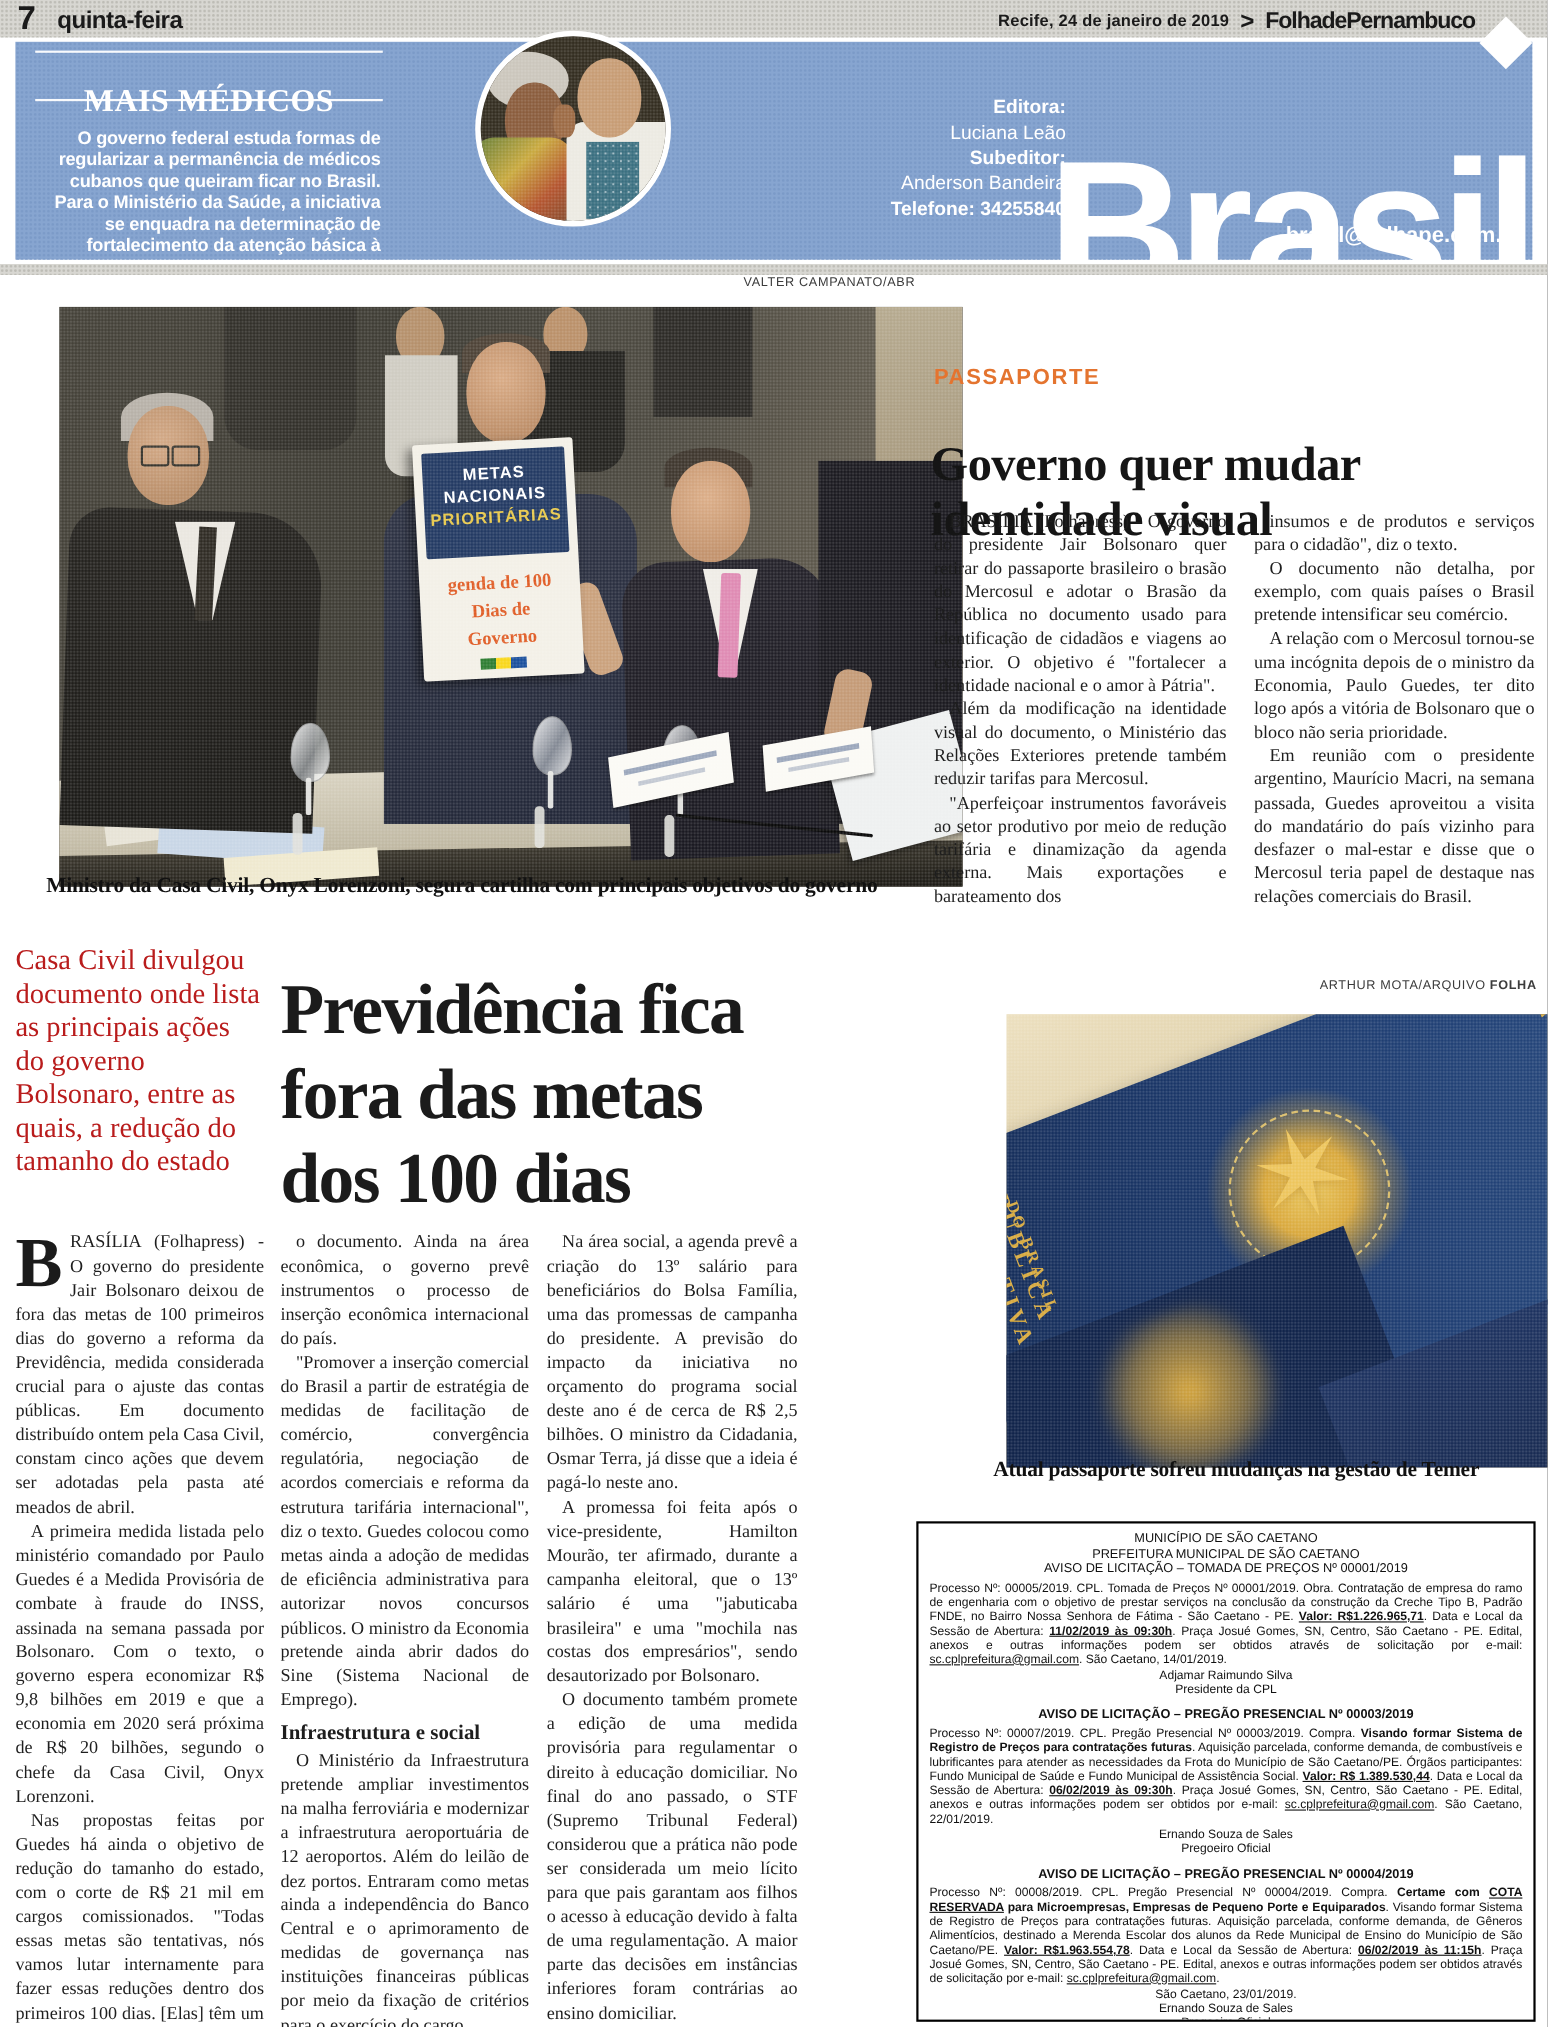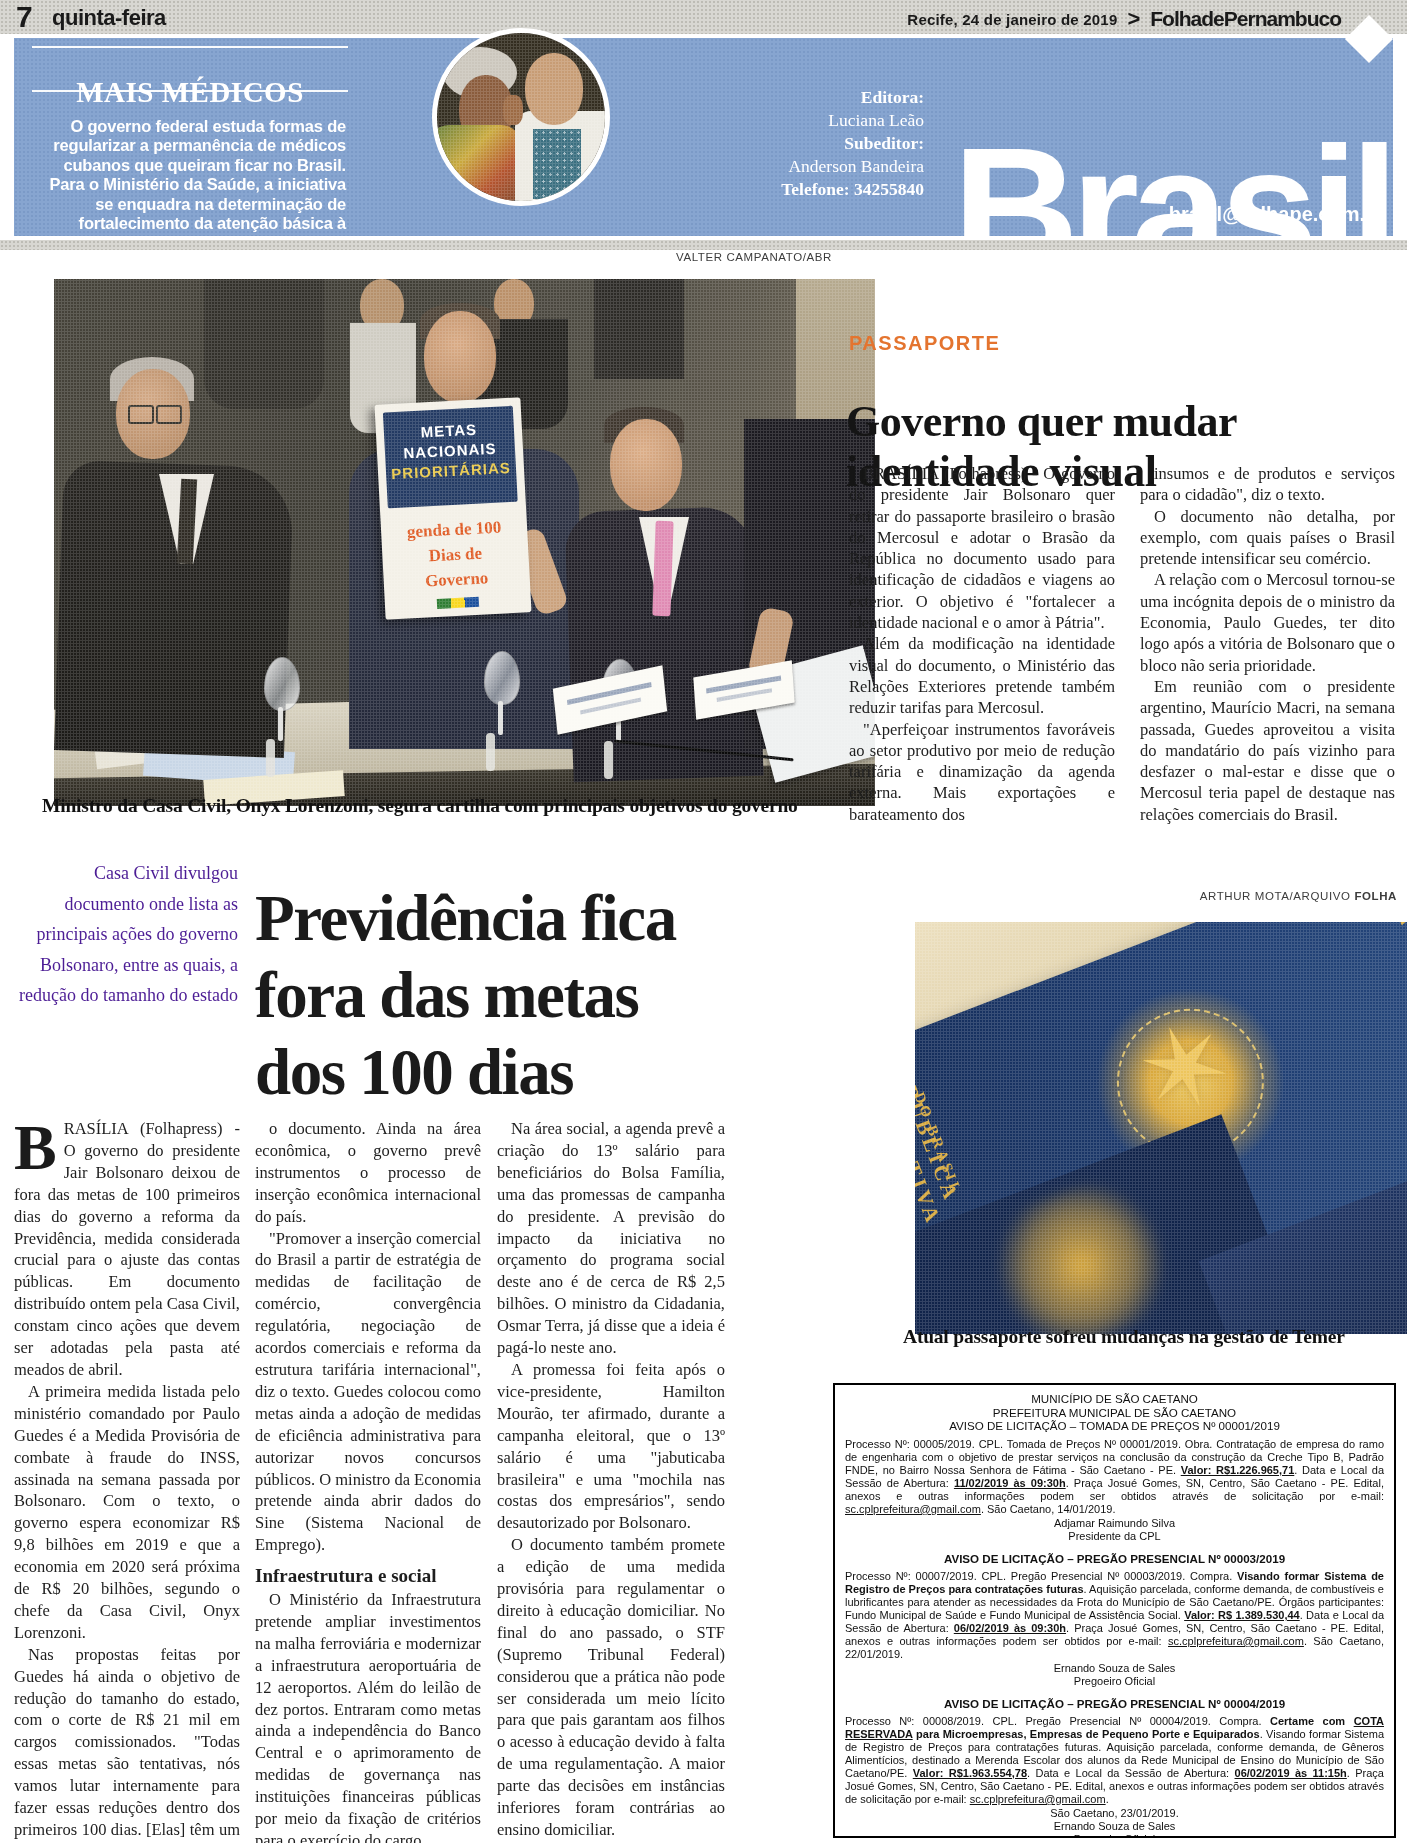--- a/index.html
+++ b/index.html
@@ -21,21 +21,21 @@
   .diamond{left:1352px;top:22px;width:34px;height:34px;background:#fff;transform:rotate(45deg);z-index:6;}
 
   
   .banner{left:14px;top:38px;width:1379px;height:198px;background-color:#87a5d0;
     background-image:radial-gradient(#7b9ac7 1px,transparent 1.3px);background-size:4px 4px;}
   .kicker-rule{left:18px;width:316px;height:2px;background:rgba(255,255,255,.95);}
   .box-title{left:18px;top:14px;width:316px;text-align:center;color:#fff;font-weight:bold;
     font-size:29px;letter-spacing:0.5px;}
   .box-text{left:20px;top:62px;width:312px;text-align:right;color:#fff;font-weight:bold;
     font-size:16.5px;line-height:19.5px;letter-spacing:-0.2px;}
-  .staff{left:675px;top:48px;width:235px;text-align:right;color:#fff;font-size:17.5px;line-height:23px;font-family:Liberation Serif, serif;}
+  .staff{left:720px;top:48px;width:235px;text-align:right;color:#fff;font-size:17.5px;line-height:23px;}
   .section-title{right:2px;top:-34px;color:#fff;font-weight:bold;font-size:175px;line-height:175px;
     letter-spacing:-8px;}
   .section-email{right:8px;bottom:10px;color:#fff;font-weight:bold;font-size:20px;}
 
   
   .circle-photo{left:378px;top:-26px;width:168px;height:168px;border-radius:50%;
     border:5px solid #fff;overflow:hidden;background:#332d20;z-index:5;}
   .cp-hair{left:6px;top:14px;width:74px;height:52px;border-radius:50%;background:#cbc6bc;}
   .cp-face1{left:22px;top:42px;width:54px;height:70px;border-radius:48%;background:#8a5c3c;}
   .cp-body1{left:-8px;top:92px;width:92px;height:80px;border-radius:20px;
@@ -76,21 +76,21 @@
     transform:rotate(-3deg);box-shadow:-5px 4px 10px rgba(0,0,0,.5);}
   .booklet-top{position:absolute;left:8px;top:8px;right:8px;height:96px;background:#233a63;border-radius:2px;
     text-align:center;padding-top:12px;box-sizing:border-box;}
   .bk-l{color:#fff;font-weight:bold;font-size:15px;line-height:20px;letter-spacing:1px;}
   .bk-l3{color:#e8c84a;}
   .bk-c{color:#e05c25;font-weight:bold;font-size:17px;line-height:25px;text-align:center;}
   .bk-flag{position:absolute;left:52px;bottom:8px;width:42px;height:10px;
     background:linear-gradient(90deg,#2e7d32 33%,#f9d71c 33% 66%,#1a4f9c 66%);}
 
   
-  .standfirst{left:14px;top:858px;width:224px;font-size:18px;line-height:30.5px;color:#4c1d95;text-align:right;}
+  .standfirst{left:14px;top:858px;width:224px;font-size:26px;line-height:30.5px;color:#b91c1c;}
   .headline{left:255px;top:836px;width:485px;font-weight:bold;font-size:65px;line-height:77px;
     color:#1b1b1b;letter-spacing:-1.5px;}
 
   
   .col{position:absolute;top:1118px;font-size:16.5px;line-height:21.9px;text-align:justify;color:#1e1e1e;}
   .col p{margin:0;text-indent:14px;}
   .col p.first{text-indent:0;}
   .col1{left:14px;width:226px;}
   .col2{left:255px;width:226px;}
   .col3{left:497px;width:228px;}

